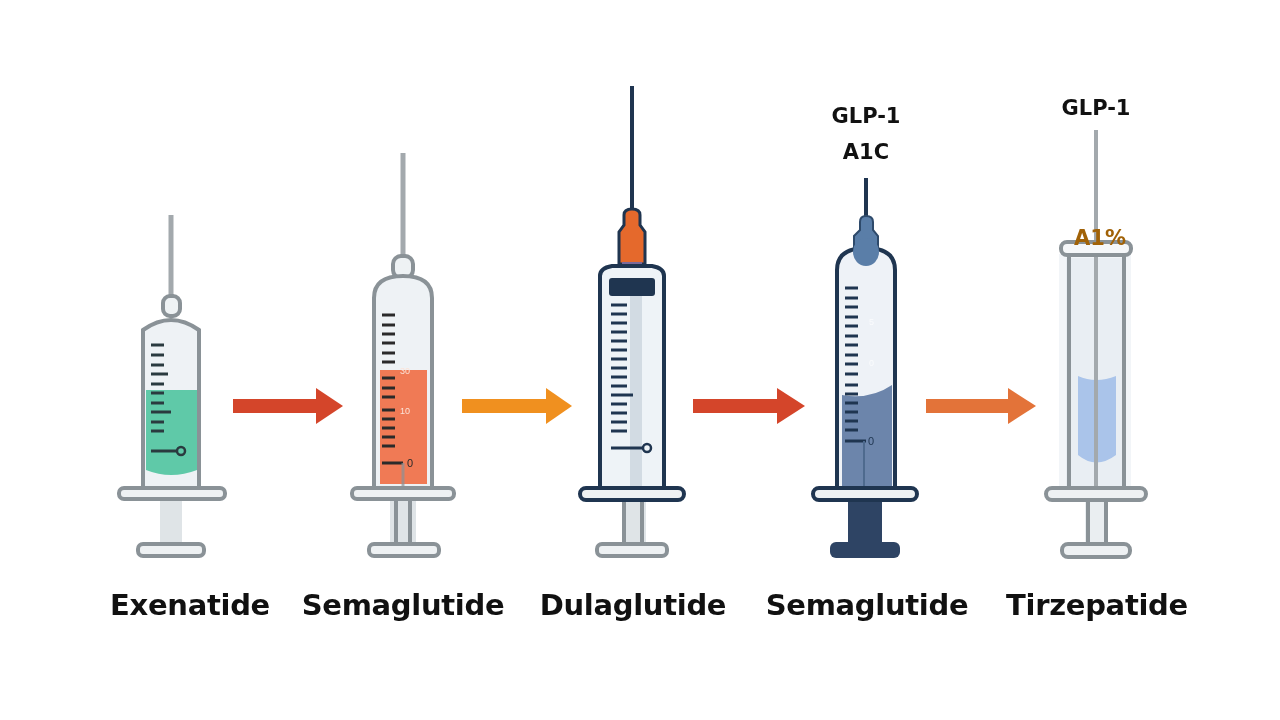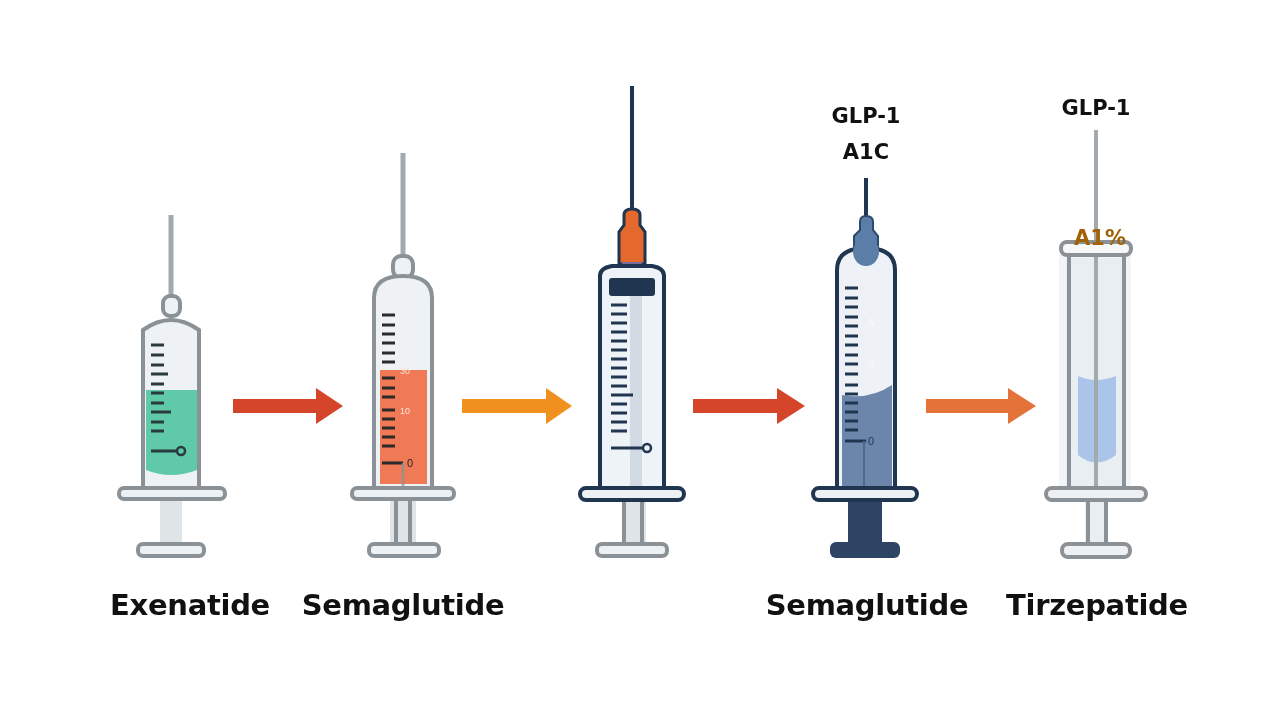--- a/index.html
+++ b/index.html
@@ -179,16 +179,17 @@
   </g>
 </svg>
 
 <div class="toplabel" style="left:796px; top:98px;">GLP-1</div>
 <div class="toplabel" style="left:796px; top:134px;text-align:center;">A1C</div>
 <div class="toplabel" style="left:1026px; top:90px;">GLP-1</div>
 <div class="toplabel accent" style="left:1030px; top:176px;">A1%</div>
 
 <div class="label" style="left:80px;">Exenatide</div>
 <div class="label" style="left:293px;">Semaglutide</div>
+<div class="label" style="left:523px;">Dulaglutide</div>
 <div class="label" style="left:987px;">Tirzepatide</div>
 <div class="label" style="left:757px;">Semaglutide</div>
 
 </div>
 
 </body></html>

